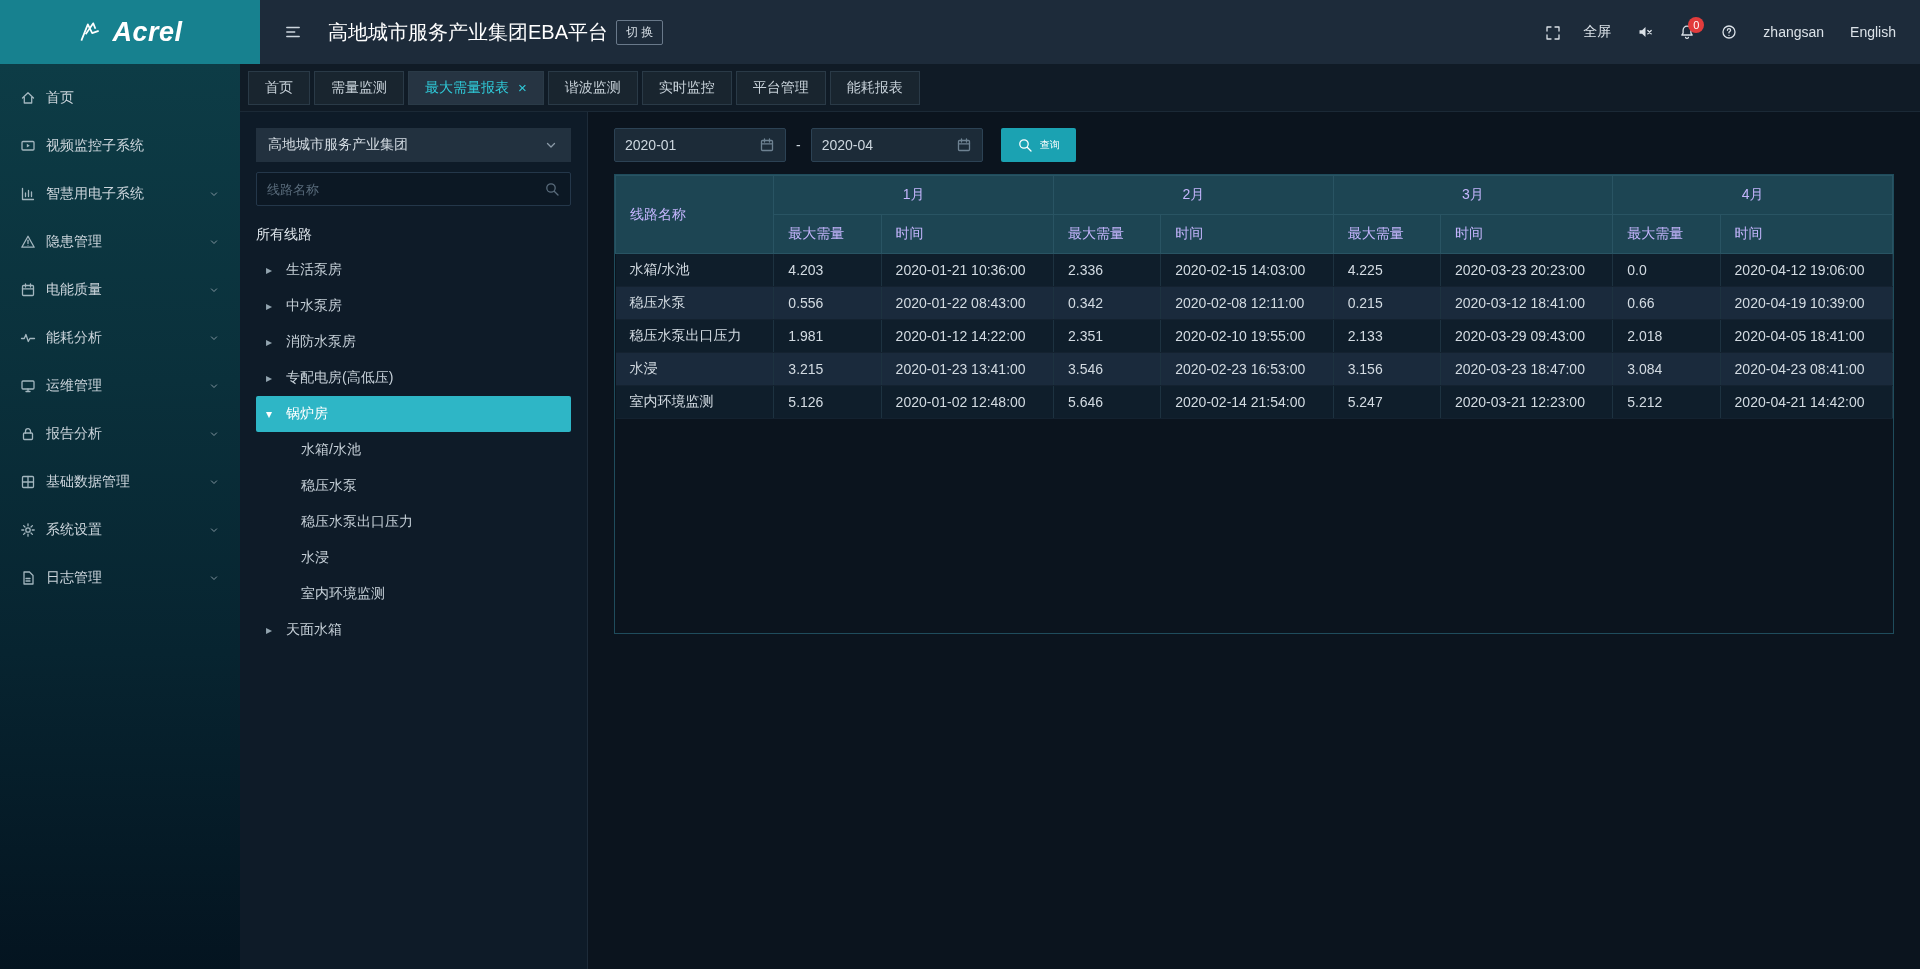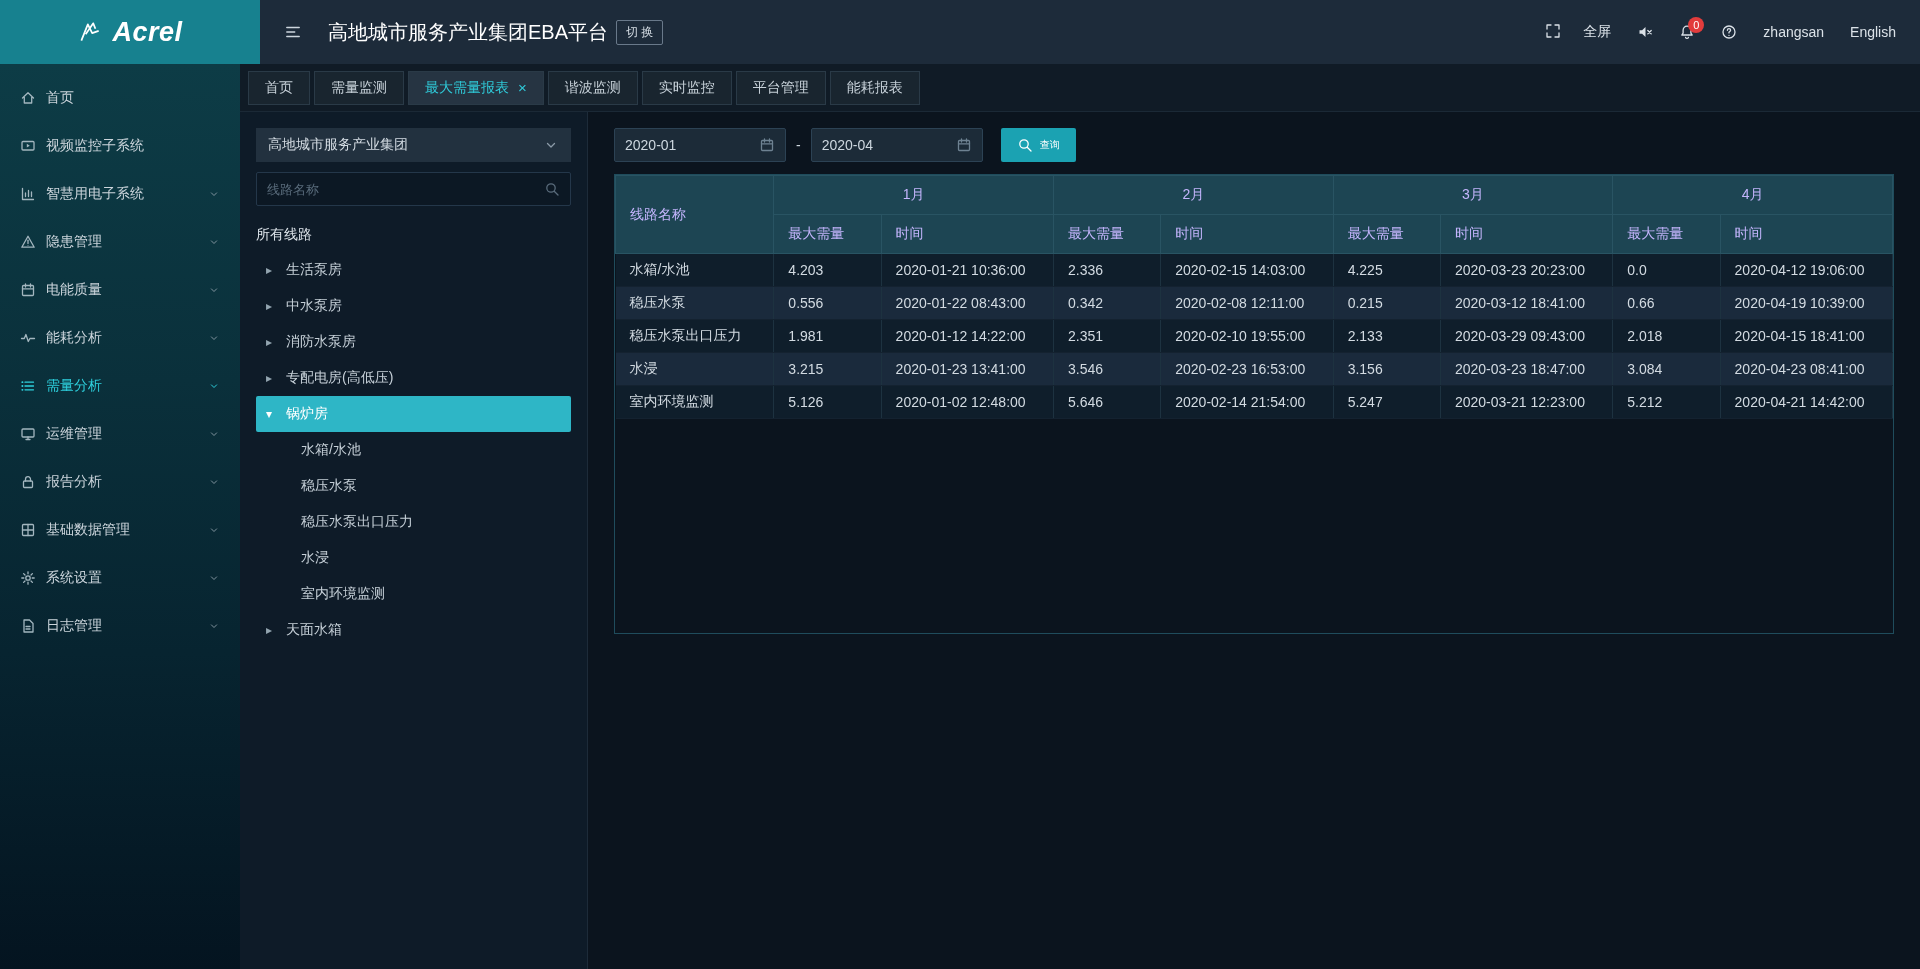--- a/index.html
+++ b/index.html
@@ -13,21 +13,21 @@
 
   
   .header { display:flex; height:64px; background:#1d2b3a; }
   .logo-box { width:260px; height:64px; background:#17818f; display:flex; align-items:center; justify-content:center; gap:9px; }
   .brand-text { color:#ffffff; font-size:27px; font-weight:bold; font-style:italic; letter-spacing:.5px; }
   .header-main { flex:1; display:flex; align-items:center; padding:0 24px; min-width:0; }
   .menu-toggle { color:#cdd6de; cursor:pointer; }
   .app-title { color:#ffffff; font-size:20px; font-weight:normal; margin-left:26px; white-space:nowrap; }
   .switch-btn { margin-left:8px; background:transparent; border:1px solid #69798a; color:#d6dee5; font-size:12px; padding:3px 9px; border-radius:2px; cursor:pointer; white-space:nowrap; }
   .header-right { margin-left:auto; display:flex; align-items:center; gap:26px; color:#dbe2e8; }
-  .hr-item { display:flex; align-items:flex-start; gap:22px; cursor:pointer; white-space:nowrap; }
+  .hr-item { display:flex; align-items:flex-end; gap:22px; cursor:pointer; white-space:nowrap; }
   .bell-wrap { position:relative; }
   .badge { position:absolute; top:-7px; right:-9px; background:#e23c3c; color:#fff; font-size:11px; min-width:16px; height:16px; line-height:16px; text-align:center; border-radius:8px; padding:0 3px; }
 
   
   .body-row { display:flex; height:905px; }
   .sidebar { width:240px; background:linear-gradient(180deg,#0d3c46 0%,#0a303b 35%,#072430 65%,#041420 100%); padding-top:10px; flex:none; }
   .menu-item { height:48px; display:flex; align-items:center; padding:0 20px; color:#ccd5dc; cursor:pointer; }
   .menu-item .menu-ic { color:#a3b6bf; margin-right:10px; }
   .menu-label { flex:1; white-space:nowrap; }
   .menu-item .chev { color:#83959f; }
@@ -203,34 +203,20 @@
             <path d="M1.5 8.5h2.8l1.6-4 2.4 7 1.6-3h4.6"></path>
           </svg>
         </span>
         <span class="menu-label">能耗分析</span>
         <span class="icon chev">
           <svg viewBox="0 0 16 16" width="12" height="12" fill="none" stroke="currentColor" stroke-width="1.3" stroke-linecap="round" stroke-linejoin="round">
             <path d="M4.5 6.5L8 10l3.5-3.5"></path>
           </svg>
         </span>
       </div>
-      <div class="menu-item active">
-        <span class="icon menu-ic">
-          <svg viewBox="0 0 16 16" width="16" height="16" fill="none" stroke="currentColor" stroke-width="1.3" stroke-linecap="round" stroke-linejoin="round">
-            <path d="M5 4.2h8.5M5 8h8.5M5 11.8h8.5"></path>
-            <path d="M2.3 4.2h.2M2.3 8h.2M2.3 11.8h.2" stroke-width="1.8"></path>
-          </svg>
-        </span>
-        <span class="menu-label">需量分析</span>
-        <span class="icon chev">
-          <svg viewBox="0 0 16 16" width="12" height="12" fill="none" stroke="currentColor" stroke-width="1.3" stroke-linecap="round" stroke-linejoin="round">
-            <path d="M4.5 6.5L8 10l3.5-3.5"></path>
-          </svg>
-        </span>
-      </div>
       <div class="menu-item">
         <span class="icon menu-ic">
           <svg viewBox="0 0 16 16" width="16" height="16" fill="none" stroke="currentColor" stroke-width="1.3" stroke-linecap="round" stroke-linejoin="round">
             <rect x="2" y="3" width="12" height="8" rx="1"></rect>
             <path d="M6 13.5h4M8 11v2.5"></path>
           </svg>
         </span>
         <span class="menu-label">运维管理</span>
         <span class="icon chev">
           <svg viewBox="0 0 16 16" width="12" height="12" fill="none" stroke="currentColor" stroke-width="1.3" stroke-linecap="round" stroke-linejoin="round">
@@ -474,21 +460,21 @@
                 </tr>
                 <tr>
                   <td>稳压水泵出口压力</td>
                   <td>1.981</td>
                   <td>2020-01-12 14:22:00</td>
                   <td>2.351</td>
                   <td>2020-02-10 19:55:00</td>
                   <td>2.133</td>
                   <td>2020-03-29 09:43:00</td>
                   <td>2.018</td>
-                  <td>2020-04-15 18:41:00</td>
+                  <td>2020-04-05 18:41:00</td>
                 </tr>
                 <tr>
                   <td>水浸</td>
                   <td>3.215</td>
                   <td>2020-01-23 13:41:00</td>
                   <td>3.546</td>
                   <td>2020-02-23 16:53:00</td>
                   <td>3.156</td>
                   <td>2020-03-23 18:47:00</td>
                   <td>3.084</td>

